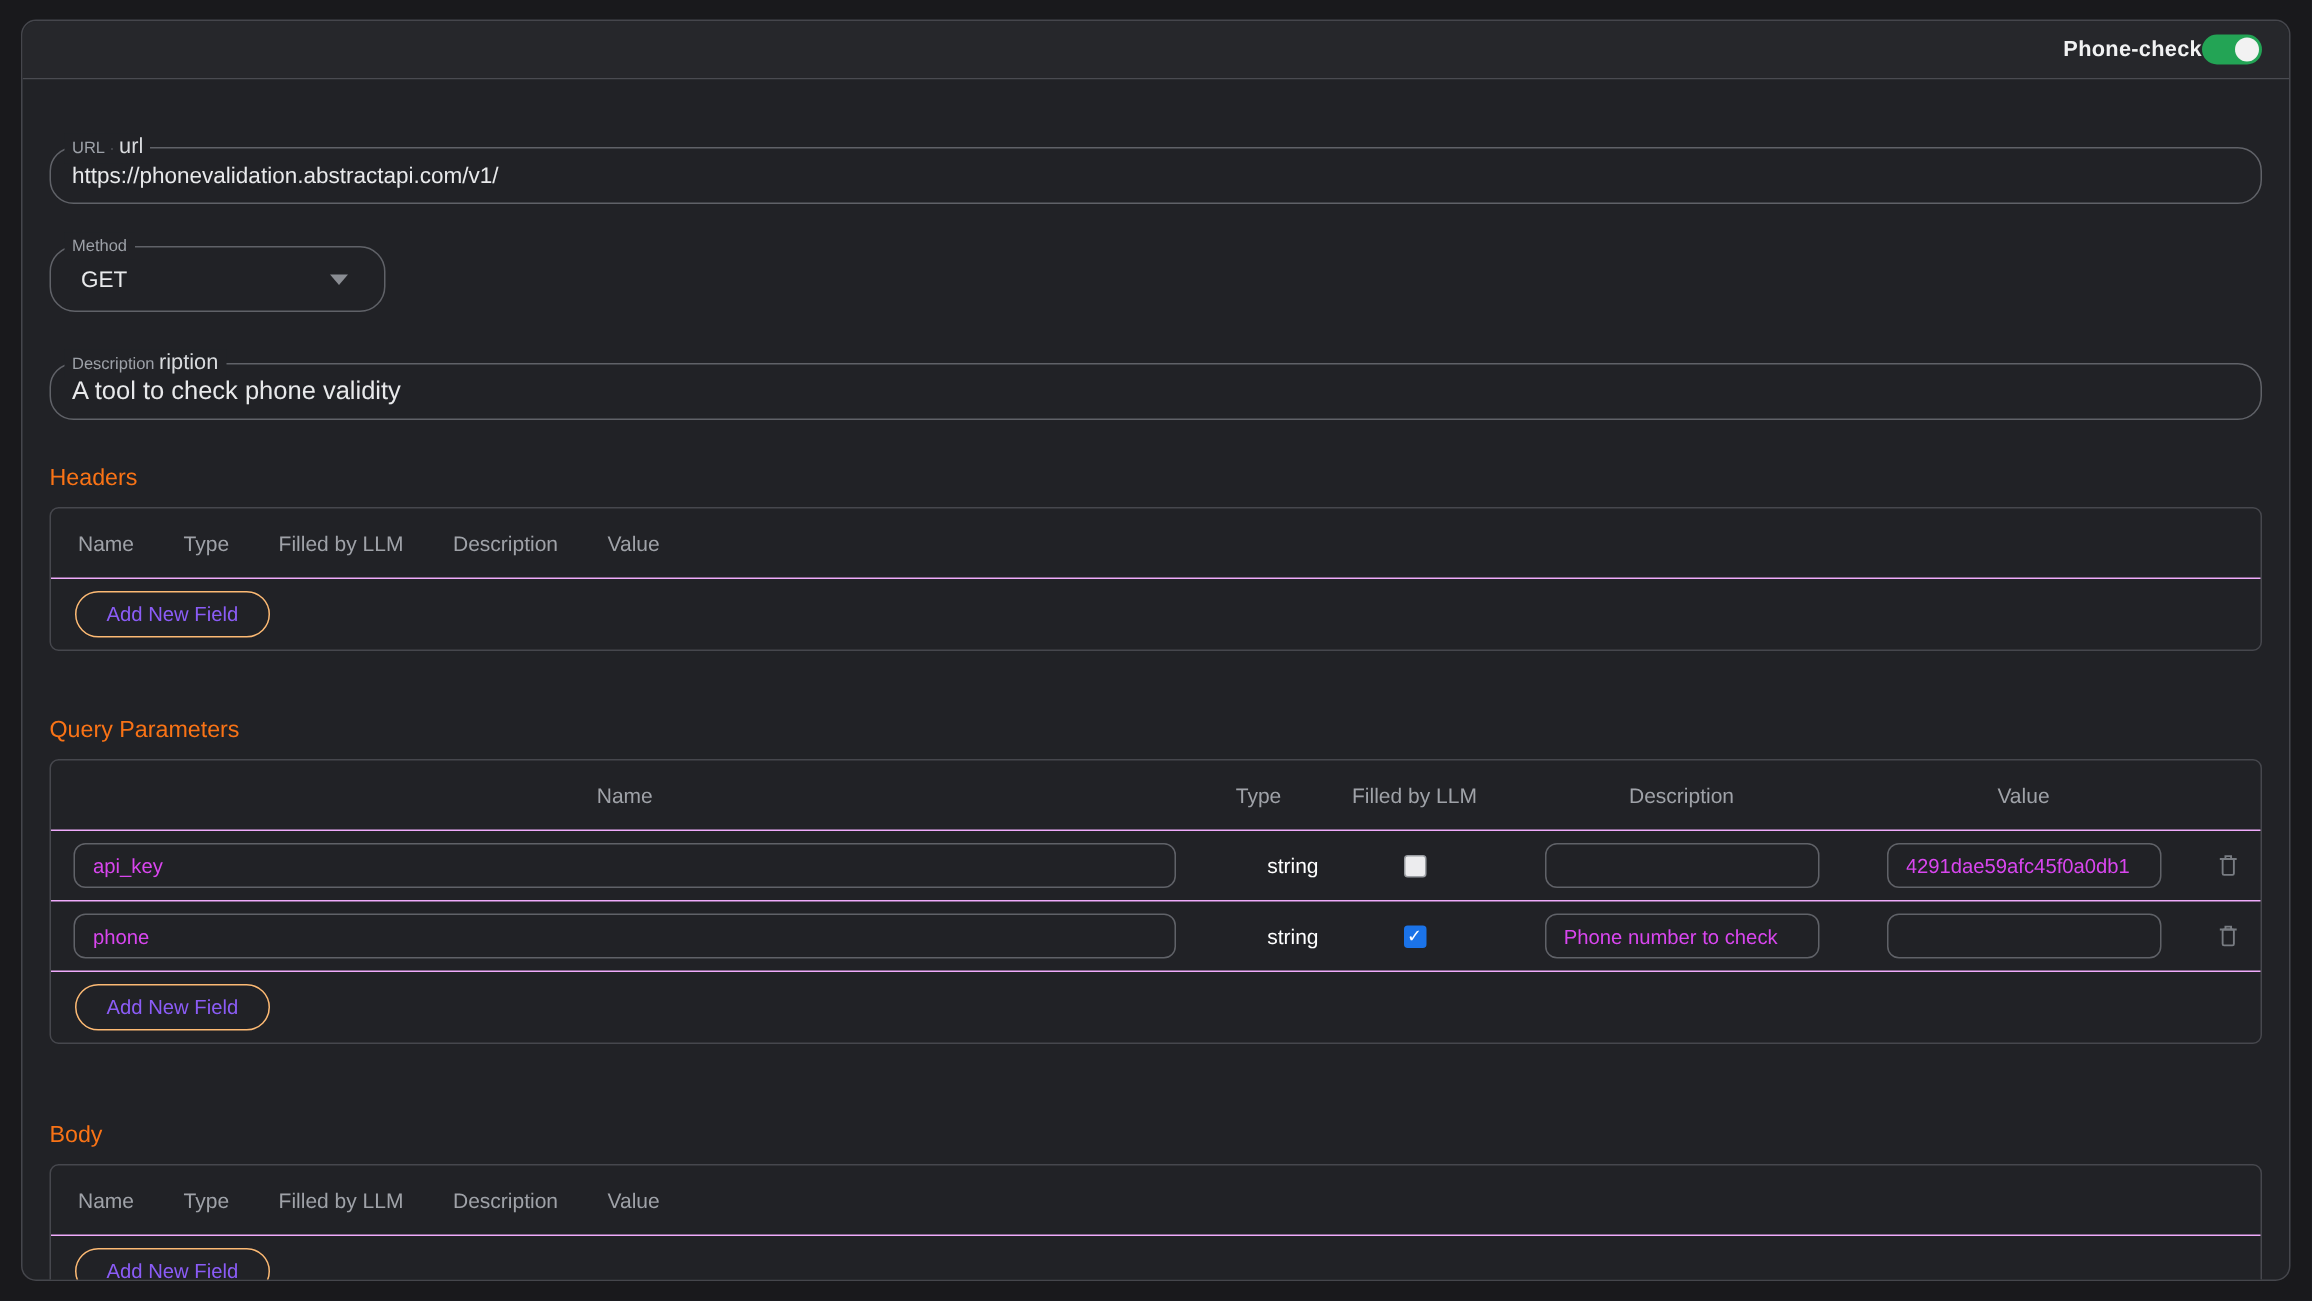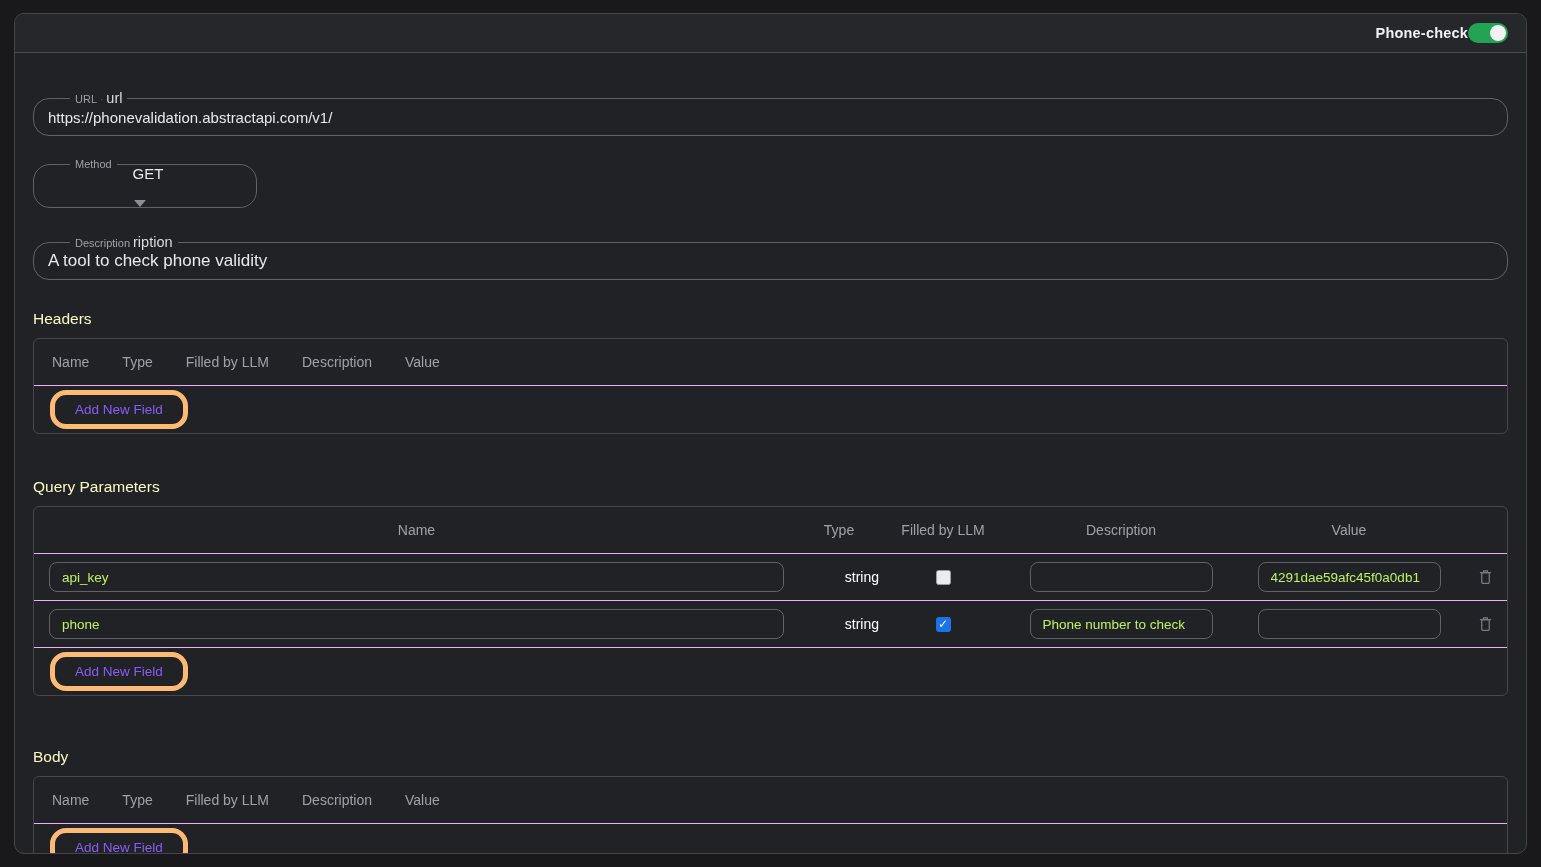--- a/index.html
+++ b/index.html
@@ -50,21 +50,21 @@
     position: relative;
     border: 1px solid #606268;
     border-radius: 16px;
     height: 38px;
     display: flex;
     align-items: center;
     padding: 0 14px;
   }
   .ofield .notch {
     position: absolute;
-    top: -10px; left: 36px;
+    top: -10px; left: 9px;
     background: #212226;
     padding: 0 5px;
     display: flex;
     align-items: baseline;
     gap: 3px;
     line-height: 18px;
     white-space: nowrap;
     text-align: right;
   }
   .notch .lbl-small { font-size: 11px; color: #9da1a8; }
@@ -74,49 +74,49 @@
     width: 100%;
     background: transparent; border: none; outline: none;
     color: #e8e9eb; font-size: 15px;
     font-family: "Liberation Sans", sans-serif;
   }
   .url-row { margin-top: 31px; }
   .method-row { margin-top: 28px; }
   .desc-row { margin-top: 34px; }
   .method-field {
     width: 224px; height: 44px; border-radius: 17px;
-    cursor: pointer; justify-content: space-between; flex-direction: column;
+    cursor: pointer; justify-content: space-between;
   }
   .method-field .fval-static { font-size: 15px; color: #e8e9eb; padding-left: 6px; }
   .caret-down {
     width: 0; height: 0;
     border-left: 6px solid transparent;
     border-right: 6px solid transparent;
     border-top: 7px solid #8a8d93;
     margin-right: 10px;
   }
   
-  .section-title { margin-top: 30px; margin-bottom: 10px; font-size: 15.5px; color: #fef9c3; }
+  .section-title { margin-top: 30px; margin-bottom: 10px; font-size: 15.5px; color: #f97316; }
   .tbl {
     border: 1px solid #46474d;
     border-radius: 6px;
     background: #212226;
   }
   .tbl-row { border-bottom: 1px solid #f0abfc; }
   .tbl-row:last-child { border-bottom: none; }
   .hdr-simple {
     height: 47px;
     display: flex; align-items: center;
     gap: 33px; padding-left: 18px;
     color: #9fa2a8; font-size: 14px;
   }
   .btn-row { height: 47px; display: flex; align-items: center; padding-left: 16px; }
   .add-btn {
     background: transparent;
-    border: 5px solid #fdba74;
+    border: 1px solid #fdba74;
     color: #8b5cf6;
     font-size: 13.5px;
     font-family: "Liberation Sans", sans-serif;
     border-radius: 16px;
     padding: 7px 20px;
     cursor: pointer;
   }
   
   .qgrid {
     display: grid;
@@ -127,21 +127,21 @@
   .qhdr > div { text-align: center; }
   .qrow { height: 47px; }
   .cell-center { display: flex; justify-content: center; align-items: flex-start; }
   .name-cell { padding: 0 15px; }
   .tinput {
     height: 30px;
     width: 100%;
     background: transparent;
     border: 1px solid #606268;
     border-radius: 8px;
-    color: #bef264;
+    color: #d946ef;
     font-size: 13.5px;
     font-family: "Liberation Sans", sans-serif;
     padding: 0 12px;
     outline: none;
   }
   .winput { width: 183px; }
   .type-text { color: #ffffff; font-size: 14px; text-align: right; }
   
   .cbox {
     width: 15px; height: 15px;

